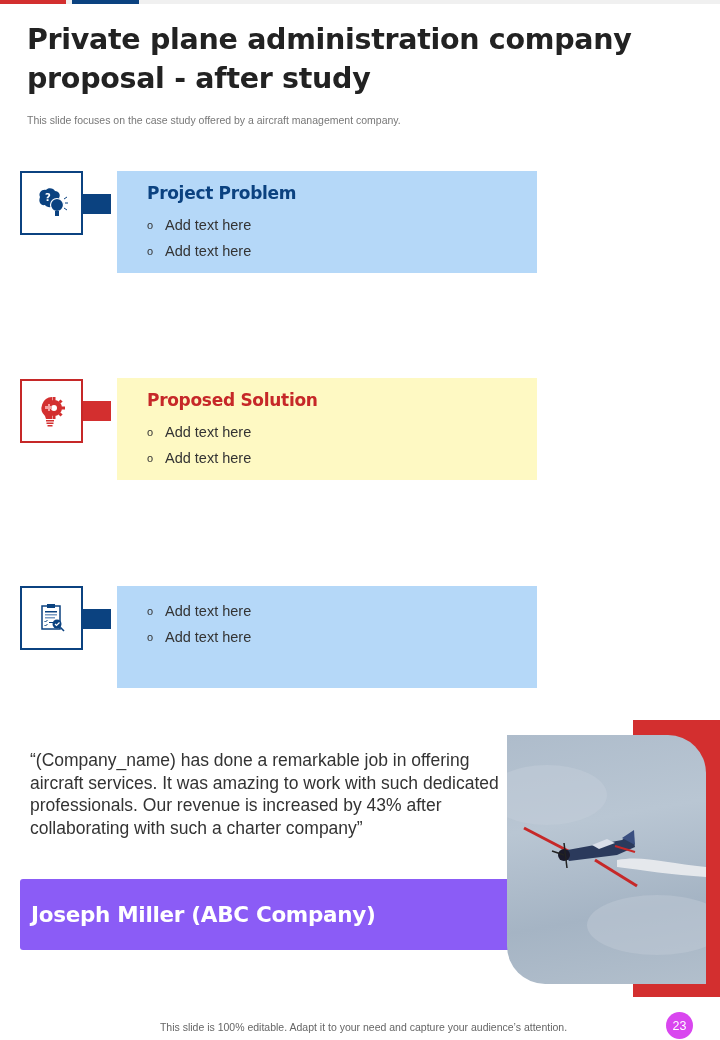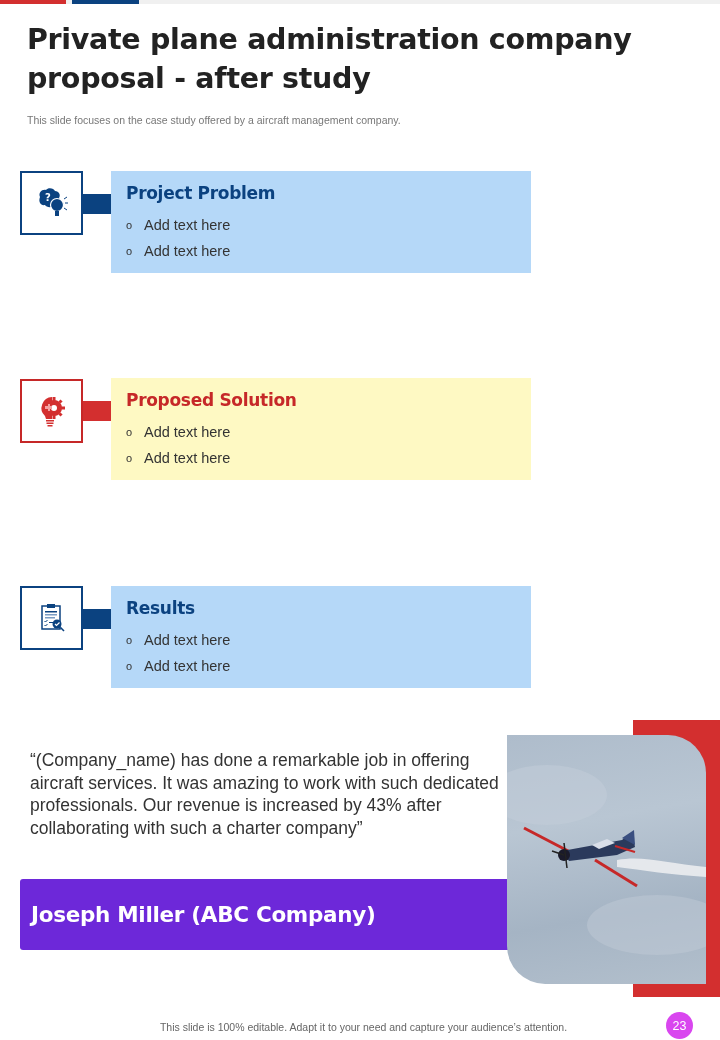--- a/index.html
+++ b/index.html
@@ -11,29 +11,29 @@
     .topbar .seg-blue { position: absolute; left: 72px; top: 0; width: 67px; height: 4px; background: #0b4280; }
 
     .title { position: absolute; left: 27px; top: 20px; width: 660px; font-family: "DejaVu Sans", sans-serif; font-weight: bold; font-size: 28.5px; line-height: 39px; color: #222222; letter-spacing: -0.3px; }
     .subtitle { position: absolute; left: 27px; top: 114px; font-size: 10.5px; color: #777777; }
 
     .icon-box { position: absolute; left: 20px; width: 63px; height: 64px; background: #fff; border: 2px solid #0b4280; display: flex; align-items: center; justify-content: center; }
     .icon-box.red { border-color: #c62828; }
     .connector { position: absolute; left: 83px; width: 28px; height: 20px; background: #0b4280; }
     .connector.red { background: #d32f2f; }
 
-    .card { position: absolute; left: 111px; width: 420px; height: 102px; background: #b5d8f8; padding: 12px 15px; }
+    .card { position: absolute; left: 117px; width: 420px; height: 102px; background: #b5d8f8; padding: 12px 30px; }
     .card.pink { background: #fef9c3; }
     .card-title { font-family: "DejaVu Sans", sans-serif; font-weight: bold; font-size: 17px; color: #0b4280; letter-spacing: -0.3px; margin-bottom: 9px; }
     .card.pink .card-title { color: #c62828; }
     .bullet { display: flex; align-items: center; font-size: 14.5px; color: #333; height: 26px; }
     .bullet .dot { width: 18px; font-size: 11px; color: #333; }
 
     .quote { position: absolute; left: 30px; top: 749px; width: 470px; font-size: 17.5px; line-height: 22.5px; color: #333333; }
-    .name-bar { position: absolute; left: 20px; top: 879px; width: 500px; height: 71px; background: #6d28d9; border-radius: 3px; padding-left: 11px; display: flex; align-items: center; }
+    .name-bar { position: absolute; left: 20px; top: 879px; width: 500px; height: 71px; background: #8b5cf6; border-radius: 3px; padding-left: 11px; display: flex; align-items: center; }
     .name-bar span { font-family: "DejaVu Sans", sans-serif; font-weight: bold; font-size: 21.5px; color: #ffffff; letter-spacing: -0.3px; }
 
     .red-frame { position: absolute; left: 633px; top: 720px; width: 87px; height: 277px; background: #d32f2f; }
     .photo { position: absolute; left: 507px; top: 735px; width: 199px; height: 249px; border-radius: 0 38px 0 38px; overflow: hidden;
       background: linear-gradient(170deg, #aebccb 0%, #b9c6d3 35%, #a5b4c4 70%, #b2bfcc 100%); }
 
     .footer { position: absolute; left: 0; top: 1021px; width: 720px; text-align: center; font-size: 10.5px; color: #666; padding-left: 7px; }
     .footer span { position: relative; left: 0; }
     .page-num { position: absolute; left: 666px; top: 1012px; width: 27px; height: 27px; border-radius: 50%; background: #d946ef; color: #fff; font-size: 12.5px; display: flex; align-items: center; justify-content: center; }
   </style>
@@ -113,21 +113,20 @@
     <path d="M8.5 20 l1 1 l2 -2" stroke="#0b4280" stroke-width="1" fill="none"></path>
     <path d="M8.5 24 l1 1 l2 -2" stroke="#0b4280" stroke-width="1" fill="none"></path>
     <rect x="13" y="21" width="4" height="1" fill="#0b4280"></rect>
     <circle cx="21" cy="23" r="4.5" fill="#0b4280"></circle>
     <path d="M19 23 l1.5 1.5 l3 -3" stroke="#fff" stroke-width="1.2" fill="none"></path>
     <line x1="24.5" y1="26.5" x2="28" y2="30" stroke="#0b4280" stroke-width="1.6"></line>
   </svg>
 </div>
 <div class="connector" style="top:609px;"></div>
 <div class="card" style="top:586px;">
-  <div class="card-title">Results</div>
   <div class="bullet">
       <span class="dot">o</span>
       <span>Add text here</span>
     </div>
   <div class="bullet">
       <span class="dot">o</span>
       <span>Add text here</span>
     </div>
 </div>
 

